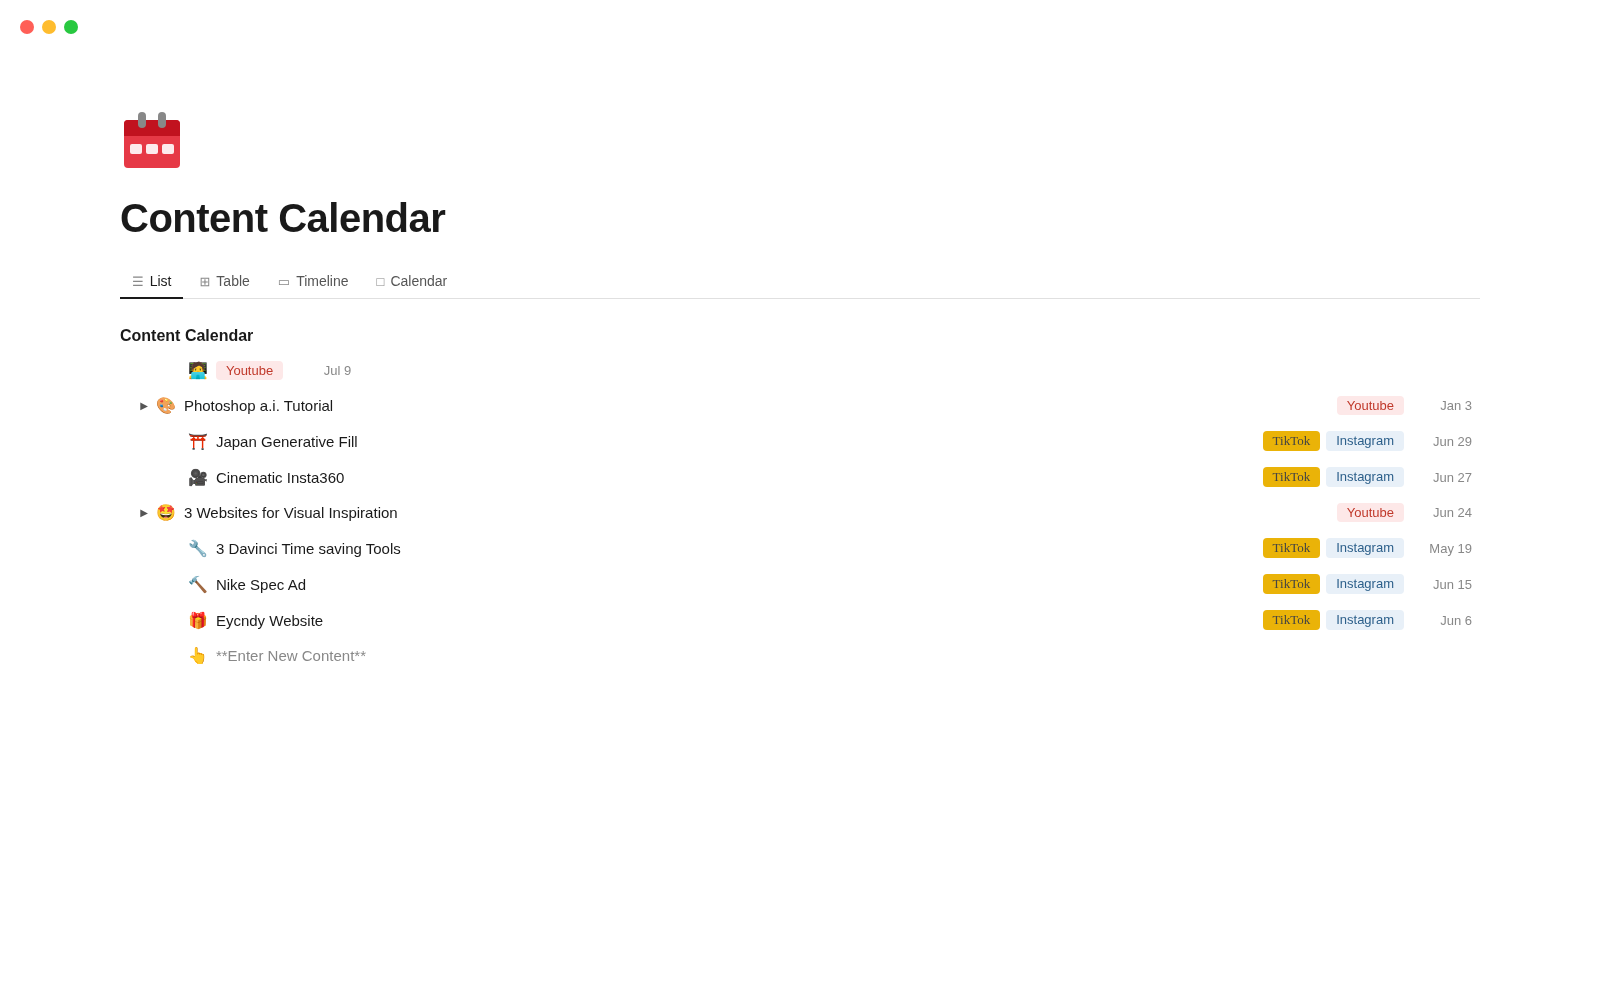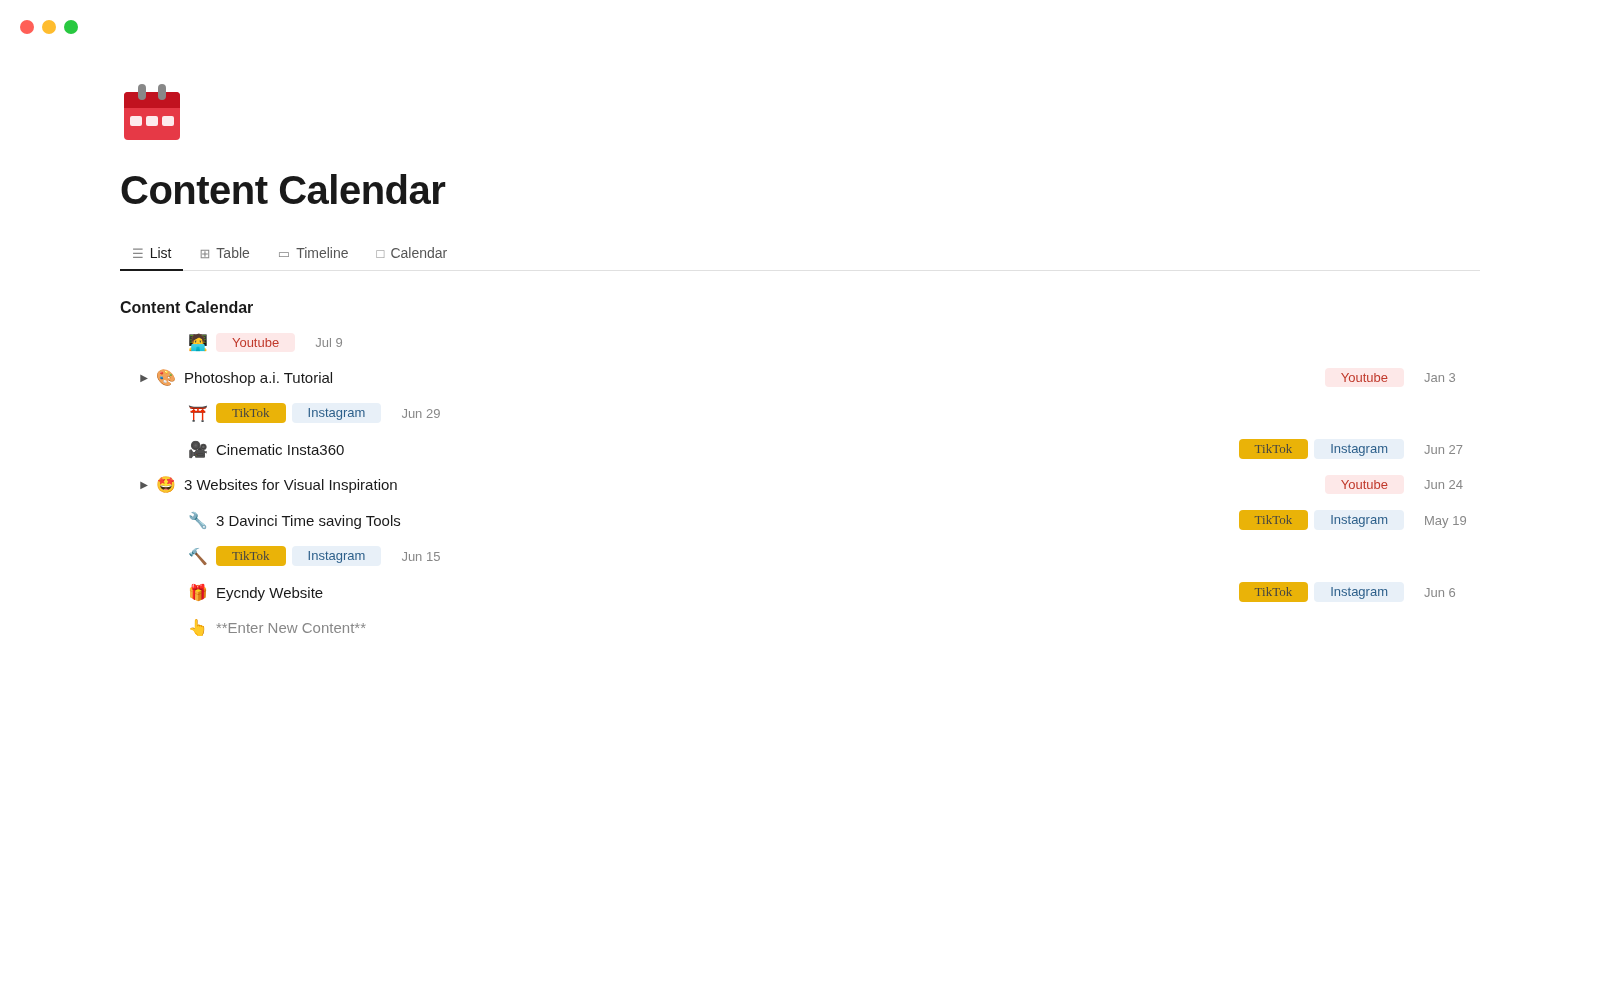--- a/index.html
+++ b/index.html
@@ -32,20 +32,21 @@
       border-radius: 50%;
     }
 
     .traffic-light.red { background: #ff5f57; }
     .traffic-light.yellow { background: #febc2e; }
     .traffic-light.green { background: #28c840; }
 
     
     .main-content {
       padding: 80px 120px 60px 120px;
+      margin-top: 28px;
     }
 
     .calendar-icon {
       width: 64px;
       height: 64px;
       margin-bottom: 20px;
     }
 
     
     .page-title {
@@ -137,21 +138,21 @@
       color: #888;
     }
 
     .list-item-tags {
       display: flex;
       gap: 6px;
       margin-right: 20px;
     }
 
     .tag {
-      padding: 2px 16px;
+      padding: 2px 10px;
       border-radius: 4px;
       font-size: 13px;
       font-weight: 500;
     }
 
     .tag-youtube {
       background: #fde8e8;
       color: #c0392b;
     }
 
@@ -163,20 +164,21 @@
 
     .tag-instagram {
       background: #e8f0f8;
       color: #2c5f8a;
     }
 
     .list-item-date {
       font-size: 13px;
       color: #888;
       min-width: 48px;
+      text-align: right;
       margin-right: 8px;
     }
 
     .indented {
       padding-left: 48px;
     }
   </style>
 </head>
 <body>
 
@@ -238,20 +240,21 @@
         <span class="list-item-emoji">🎨</span>
         <span class="list-item-text">Photoshop a.i. Tutorial</span>
         <div class="list-item-tags">
           <span class="tag tag-youtube">Youtube</span>
         </div>
         <span class="list-item-date">Jan 3</span>
       </div>
       <div class="list-item indented">
         <span class="list-item-toggle"></span>
         <span class="list-item-emoji">⛩️</span>
+        <span class="list-item-text">Japan Generative Fill</span>
         <div class="list-item-tags">
           <span class="tag tag-tiktok">TikTok</span>
           <span class="tag tag-instagram">Instagram</span>
         </div>
         <span class="list-item-date">Jun 29</span>
       </div>
       <div class="list-item indented">
         <span class="list-item-toggle"></span>
         <span class="list-item-emoji">🎥</span>
         <span class="list-item-text">Cinematic Insta360</span>
@@ -276,20 +279,21 @@
         <span class="list-item-text">3 Davinci Time saving Tools</span>
         <div class="list-item-tags">
           <span class="tag tag-tiktok">TikTok</span>
           <span class="tag tag-instagram">Instagram</span>
         </div>
         <span class="list-item-date">May 19</span>
       </div>
       <div class="list-item indented">
         <span class="list-item-toggle"></span>
         <span class="list-item-emoji">🔨</span>
+        <span class="list-item-text">Nike Spec Ad</span>
         <div class="list-item-tags">
           <span class="tag tag-tiktok">TikTok</span>
           <span class="tag tag-instagram">Instagram</span>
         </div>
         <span class="list-item-date">Jun 15</span>
       </div>
       <div class="list-item indented">
         <span class="list-item-toggle"></span>
         <span class="list-item-emoji">🎁</span>
         <span class="list-item-text">Eycndy Website</span>

